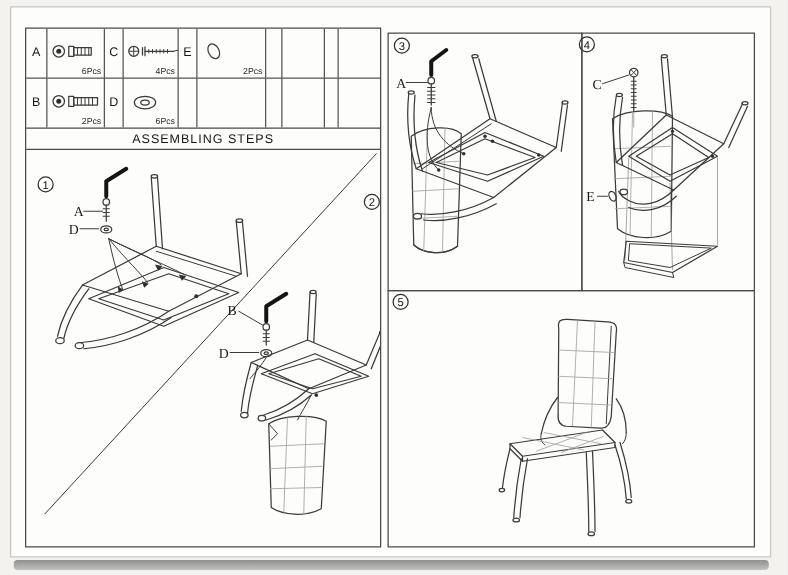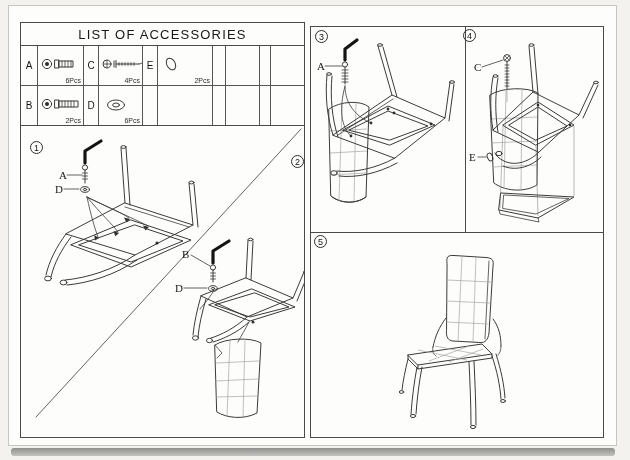--- a/index.html
+++ b/index.html
@@ -42,23 +42,20 @@
   .lbl{font-family:"Liberation Serif",serif;font-size:11px;fill:#161616;}
 </style>
 </head>
 <body>
 
 <div class="stage">
   <div class="page-sheet"></div>
   <div class="bottom-shadow"></div>
 
   <div class="left-block">
-    <div class="title-bar">
-      <span>LIST OF ACCESSORIES</span>
-    </div>
 
     <div class="acc-table">
 
       <div class="cell r1 acc-label">A</div>
       <div class="cell r1">
         <svg class="acc-icon" width="42" height="22" viewBox="0 0 42 22">
           <circle class="ln" cx="7" cy="11" r="4.6"></circle>
             <circle class="dot" cx="7" cy="11" r="2"></circle>
           <path class="ln" d="M15,7 L19,7 L19,15 L15,15 Z"></path>
           <path class="ln" d="M19,8 L33,8 L33,14 L19,14 Z"></path>
@@ -110,20 +107,23 @@
         <span class="acc-qty">6Pcs</span>
       </div>
       <div class="cell"></div>
       <div class="cell"></div>
       <div class="cell"></div>
       <div class="cell"></div>
       <div class="cell"></div>
       <div class="cell c10"></div>
     </div>
 
+    <div class="steps-bar">
+      <span>ASSEMBLING STEPS</span>
+    </div>
 
     <div class="steps-panel">
       <svg width="283" height="295" viewBox="0 0 283 295">
         <line class="ln2" x1="280" y1="3" x2="15" y2="291"></line>
 
         <g>
           <path class="ln2" d="M66,71 C84,80 100,86 108,92"></path>
             <path class="dot" d="M109,93 l-6,-1.5 l2.5,5 z"></path>
           <path class="ln2" d="M66,71 C92,84 116,94 127,100"></path>
             <path class="dot" d="M128,101 l-6,-1.5 l2.5,5 z"></path>

